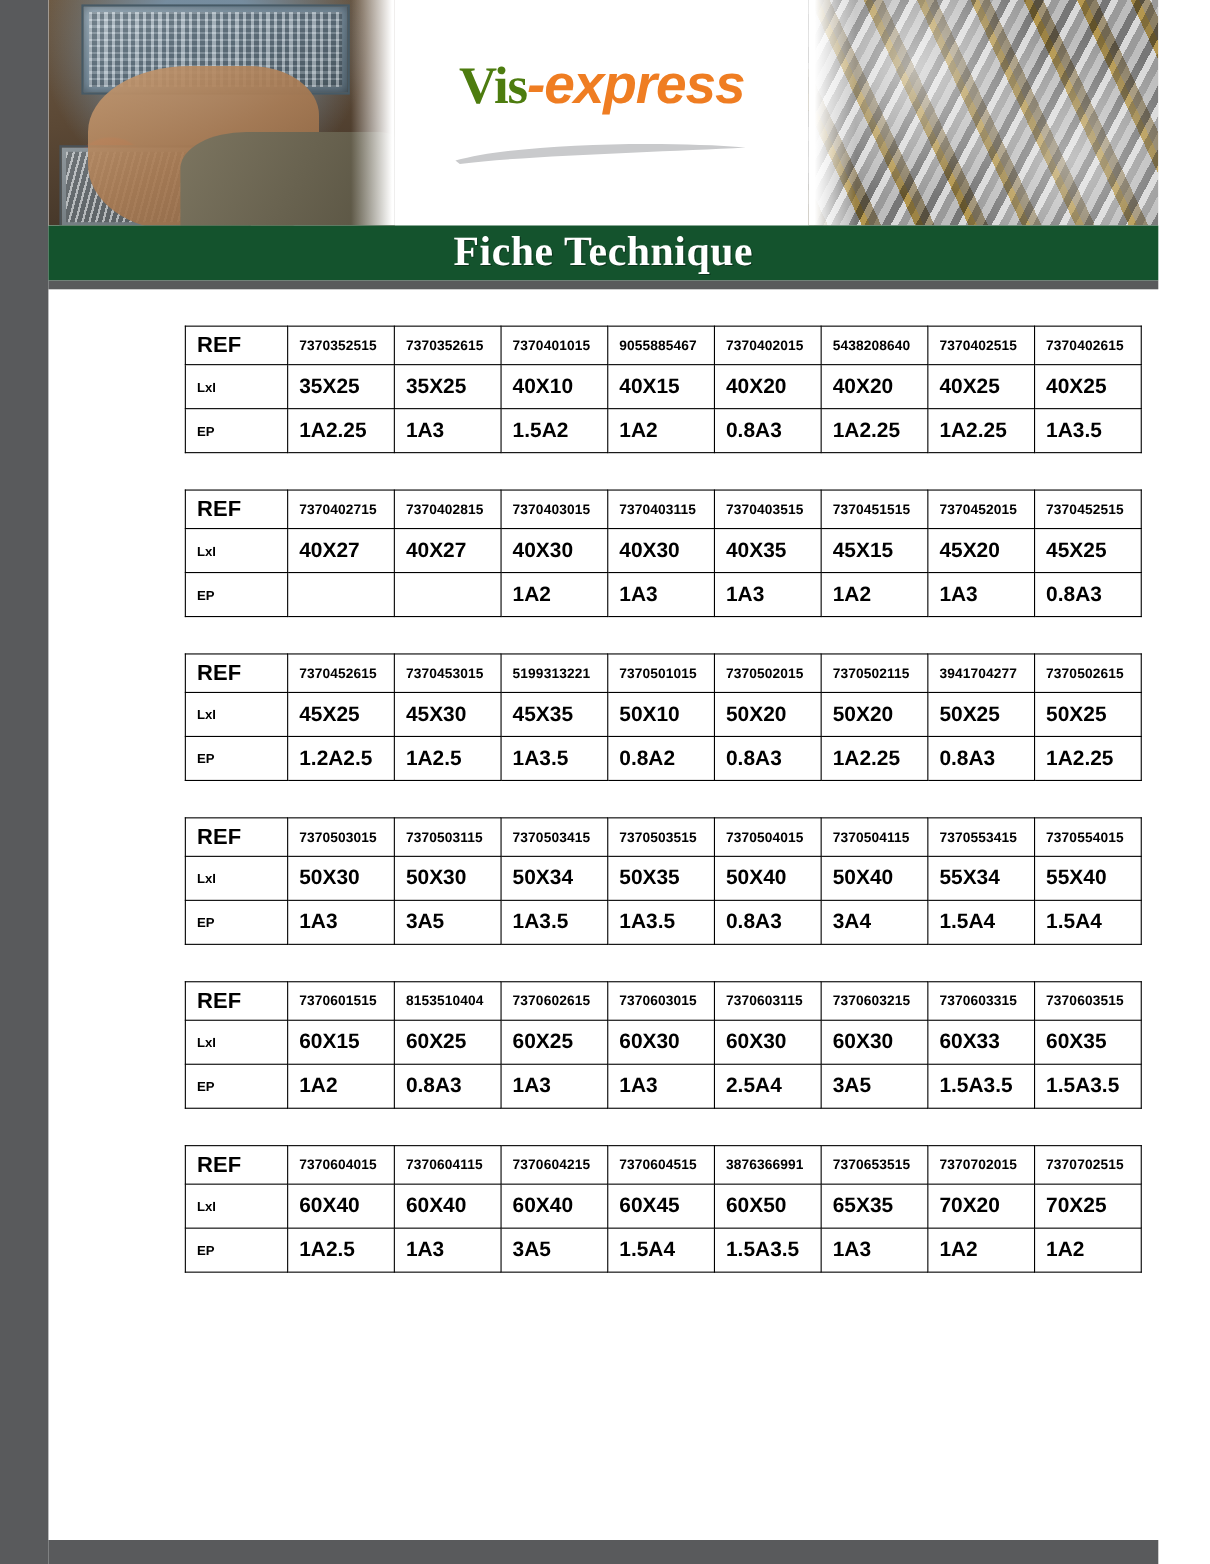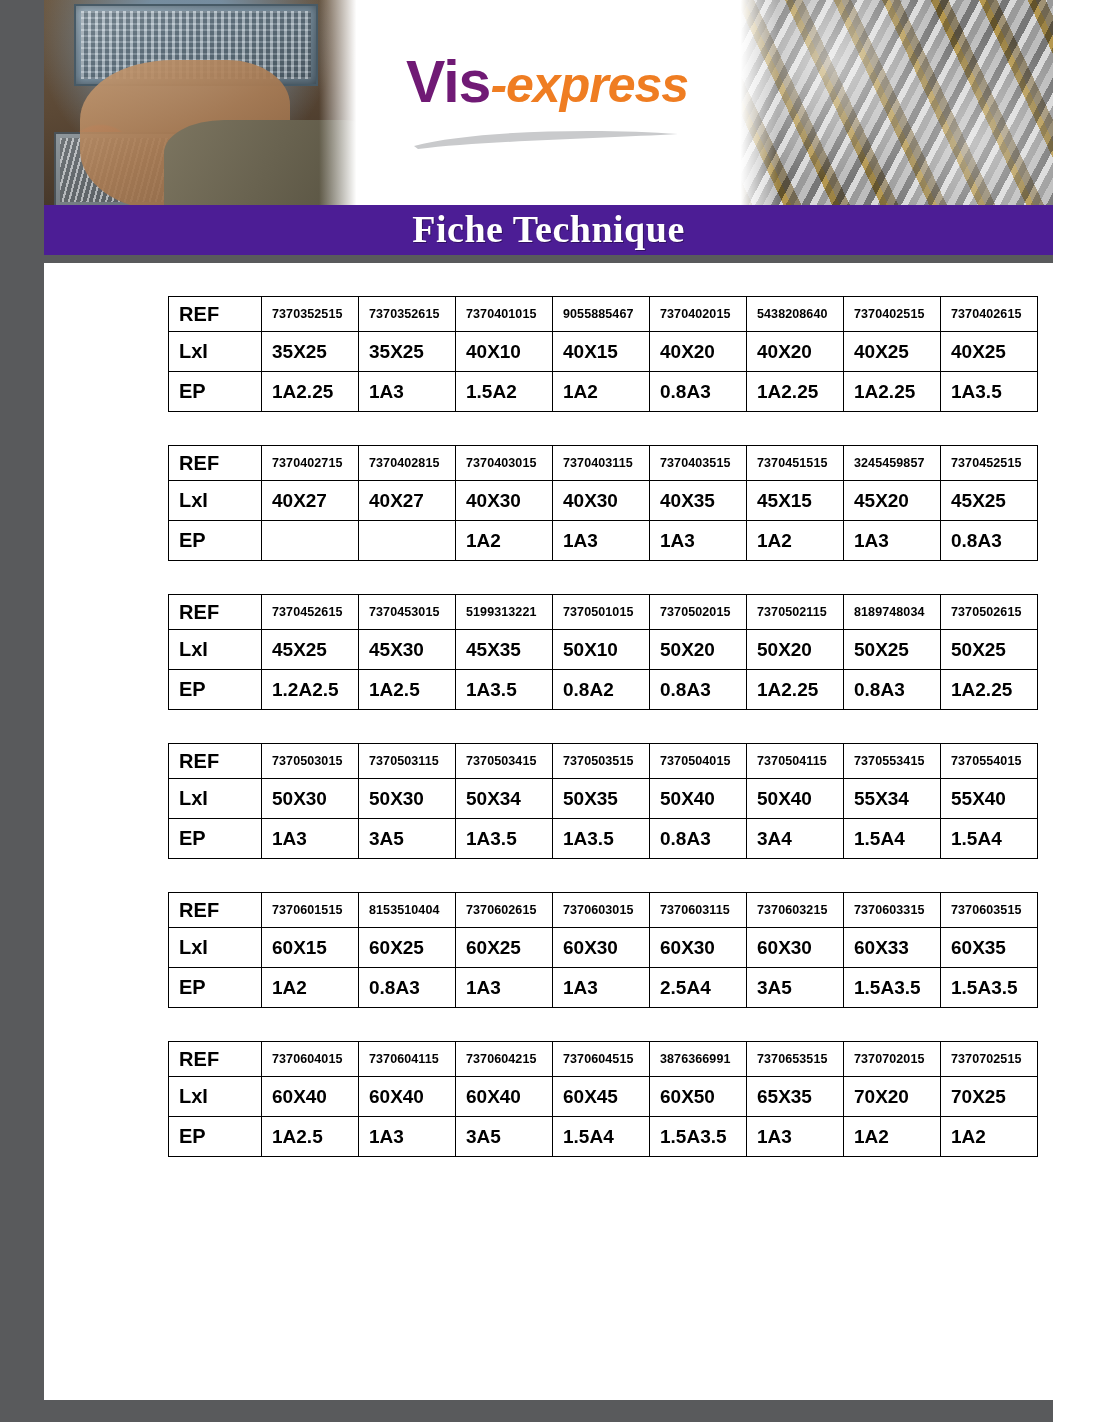--- a/index.html
+++ b/index.html
@@ -152,24 +152,24 @@
     background: #ffffff;
   }
   .logo {
     position: absolute;
     left: 50%;
     top: 48px;
     transform: translateX(-50%);
     white-space: nowrap;
   }
   .logo-vis {
-    font-family: Liberation Sans, sans-serif;
-    font-size: 59px;
+    font-family: Liberation Serif, serif;
+    font-size: 48px;
     font-weight: bold;
-    color: #701a75;
+    color: #4d7c0f;
     letter-spacing: -1px;
   }
   .logo-express {
     font-family: "Liberation Sans", sans-serif;
     font-size: 50px;
     font-weight: bold;
     font-style: italic;
     color: #ef7d22;
     letter-spacing: -1px;
   }
@@ -194,21 +194,21 @@
     background: linear-gradient(270deg, rgba(255,255,255,0), #ffffff 72%);
   }
 
   
   .banner {
     position: absolute;
     left: 44px;
     top: 205px;
     width: 1009px;
     height: 50px;
-    background: #4c1d95;
+    background: #14532d;
   }
   .banner-title {
     position: absolute;
     left: 0; right: 0;
     top: 2px;
     text-align: center;
     font-family: "Liberation Serif", serif;
     font-weight: bold;
     font-size: 38px;
     color: #ffffff;
@@ -242,21 +242,21 @@
     border: 1.6px solid #000000;
     height: 39px;
     padding: 0 0 0 10px;
     vertical-align: middle;
     font-size: 19px;
     font-weight: bold;
     color: #000000;
   }
   table.spec td.head {
     width: 82px;
-    font-size: 20px;
+    font-size: 12px;
   }
   table.spec tr.ref-row td {
     height: 34px;
     font-size: 12.5px;
     font-weight: bold;
     letter-spacing: 0.1px;
   }
   table.spec tr.ref-row td.head {
     font-size: 20px;
   }
@@ -350,21 +350,21 @@
     <table class="spec">
       <tbody>
           <tr class="ref-row">
         <td class="head">REF</td>
         <td class="val">7370402715</td>
         <td class="val">7370402815</td>
         <td class="val">7370403015</td>
         <td class="val">7370403115</td>
         <td class="val">7370403515</td>
         <td class="val">7370451515</td>
-        <td class="val">3245459857</td>
+        <td class="val">7370452015</td>
         <td class="val">7370452515</td>
       </tr>
       <tr>
         <td class="head">LxI</td>
         <td class="val">40X27</td>
         <td class="val">40X27</td>
         <td class="val">40X30</td>
         <td class="val">40X30</td>
         <td class="val">40X35</td>
         <td class="val">45X15</td>
@@ -388,21 +388,21 @@
     <table class="spec">
       <tbody>
           <tr class="ref-row">
         <td class="head">REF</td>
         <td class="val">7370452615</td>
         <td class="val">7370453015</td>
         <td class="val">5199313221</td>
         <td class="val">7370501015</td>
         <td class="val">7370502015</td>
         <td class="val">7370502115</td>
-        <td class="val">8189748034</td>
+        <td class="val">3941704277</td>
         <td class="val">7370502615</td>
       </tr>
       <tr>
         <td class="head">LxI</td>
         <td class="val">45X25</td>
         <td class="val">45X30</td>
         <td class="val">45X35</td>
         <td class="val">50X10</td>
         <td class="val">50X20</td>
         <td class="val">50X20</td>

